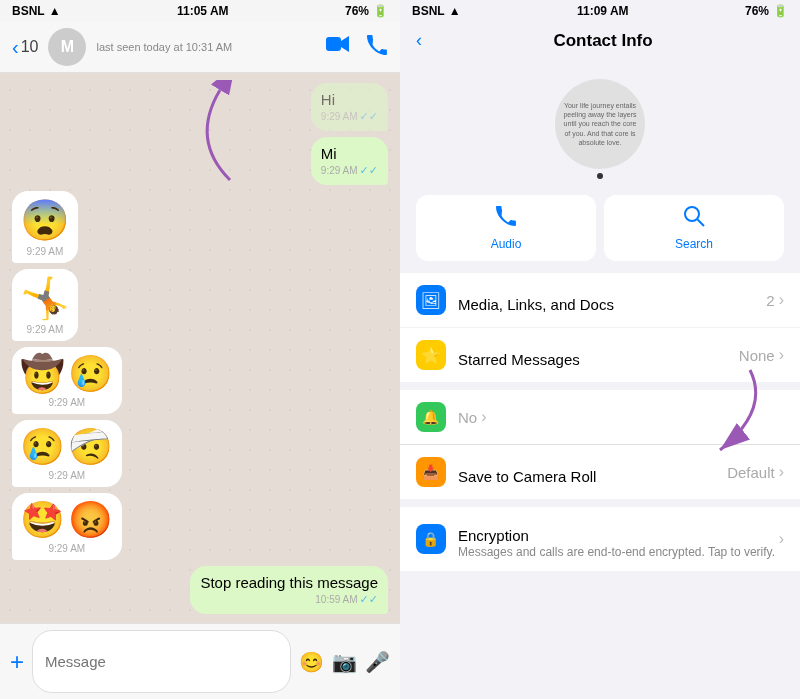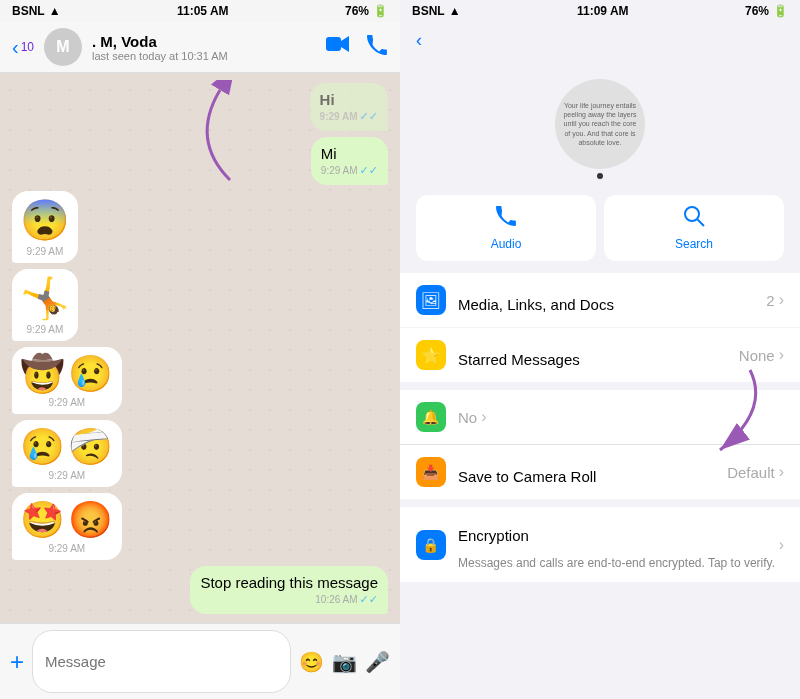--- a/index.html
+++ b/index.html
@@ -44,21 +44,21 @@
     .chat-header {
       background: #f7f7f7;
       display: flex;
       align-items: center;
       padding: 6px 12px;
       gap: 10px;
       border-bottom: 1px solid #e0e0e0;
       z-index: 10;
     }
     .back-btn { color: #007aff; font-size: 18px; display: flex; align-items: center; gap: 2px; font-weight: 400; }
-    .back-number { color: #6d28d9; font-size: 12px; font-weight: 400; }
+    .back-number { color: #404040; font-size: 16px; font-weight: 400; }
     .chat-header-center { flex: 1; }
     .chat-header-center .contact-name { font-size: 15px; font-weight: 600; color: #000; }
     .chat-header-center .last-seen { font-size: 11px; color: #888; }
     .header-icons { display: flex; gap: 16px; }
     .header-icon { color: #007aff; font-size: 20px; }
 
     
     .messages-area {
       flex: 1;
       overflow-y: auto;
@@ -250,21 +250,21 @@
       flex-shrink: 0;
     }
     .icon-blue { background: #007aff; color: #fff; }
     .icon-yellow { background: #ffcc00; color: #fff; }
     .icon-green { background: #34c759; color: #fff; }
     .icon-orange { background: #ff9500; color: #fff; }
     .icon-blue2 { background: #007aff; color: #fff; }
 
     .info-row-content { flex: 1; }
     .info-row-title { font-size: 15px; color: #000; margin-top: 8px; }
-    .info-row-subtitle { font-size: 12px; color: #888; margin-top: 12px; }
+    .info-row-subtitle { font-size: 12px; color: #888; margin-top: 1px; }
     .info-row-right { display: flex; align-items: center; gap: 4px; color: #aaa; font-size: 14px; }
     .info-row-value { font-size: 15px; color: #aaa; }
     .chevron { color: #bbb; font-size: 16px; }
 
     .left-panel-wrapper { position: relative; }
     .right-panel-wrapper { position: relative; }
   </style>
 </head>
 <body>
 
@@ -283,42 +283,41 @@
       </div>
     </div>
 
     <div class="chat-header">
       <div class="back-btn">
         <span style="font-size:20px;color:#007aff;">‹</span>
         <span class="back-number">10</span>
       </div>
       <div style="width:38px;height:38px;border-radius:50%;background:#ccc;display:flex;align-items:center;justify-content:center;font-size:16px;color:#fff;font-weight:bold;">M</div>
       <div class="chat-header-center">
-        <div class="contact-name">. M, Voda</div>
         <div class="last-seen">last seen today at 10:31 AM</div>
       </div>
       <div class="header-icons">
         <span class="header-icon" style="color:#007aff;">
           <svg width="24" height="20" viewBox="0 0 24 20" fill="none">
             <rect x="0" y="3" width="15" height="14" rx="3" fill="#007aff"></rect>
             <polygon points="15,7 23,2 23,18 15,13" fill="#007aff"></polygon>
           </svg>
         </span>
         <span class="header-icon" style="color:#007aff;">
           <svg width="22" height="22" viewBox="0 0 22 22" fill="#007aff">
             <path d="M6.6 10.8c1.4 2.8 3.8 5.1 6.6 6.6l2.2-2.2c.3-.3.7-.4 1-.2 1.1.4 2.3.6 3.5.6.6 0 1 .4 1 1V20c0 .6-.4 1-1 1C10.6 21 1 11.4 1 2c0-.6.4-1 1-1h3.5c.6 0 1 .4 1 1 0 1.3.2 2.5.6 3.5.1.3 0 .7-.2 1L6.6 10.8z"></path>
           </svg>
         </span>
       </div>
     </div>
 
     <div class="messages-area">
 
       <div class="message-row sent">
-        <div class="msg-bubble sent" style="opacity:0.5;font-weight:bold;">
+        <div class="msg-bubble sent" style="opacity:0.5;">
           <div>Hi</div>
           <div class="msg-time">
               <span>9:29 AM</span>
               <span class="ticks">✓✓</span>
             </div>
         </div>
       </div>
 
       <div class="message-row sent">
         <div class="msg-bubble sent">
@@ -381,21 +380,21 @@
           <div class="msg-time">
               <span>9:29 AM</span>
             </div>
         </div>
       </div>
 
       <div class="message-row sent">
         <div class="msg-bubble sent">
           <div>Stop reading this message</div>
           <div class="msg-time">
-              <span>10:26 AM</span>
+              <span>10:59 AM</span>
               <span class="ticks">✓✓</span>
             </div>
         </div>
       </div>
 
     </div>
 
     <div class="purple-arrow">
       <svg width="80" height="110" viewBox="0 0 80 110">
         <defs>
@@ -429,20 +428,21 @@
       </div>
       <span>11:09 AM</span>
       <div style="display:flex;align-items:center;gap:4px;">
         <span>76%</span>
         <span>🔋</span>
       </div>
     </div>
 
     <div class="contact-info-header">
       <span class="back-btn">‹</span>
+      <span class="contact-info-title">Contact Info</span>
     </div>
 
     <div class="profile-section">
       <div class="avatar-circle">
         <div class="avatar-quote">Your life journey entails peeling away the layers until you reach the core of you. And that core is absolute love.</div>
       </div>
       <div class="avatar-dot"></div>
     </div>
 
     <div class="action-buttons">

